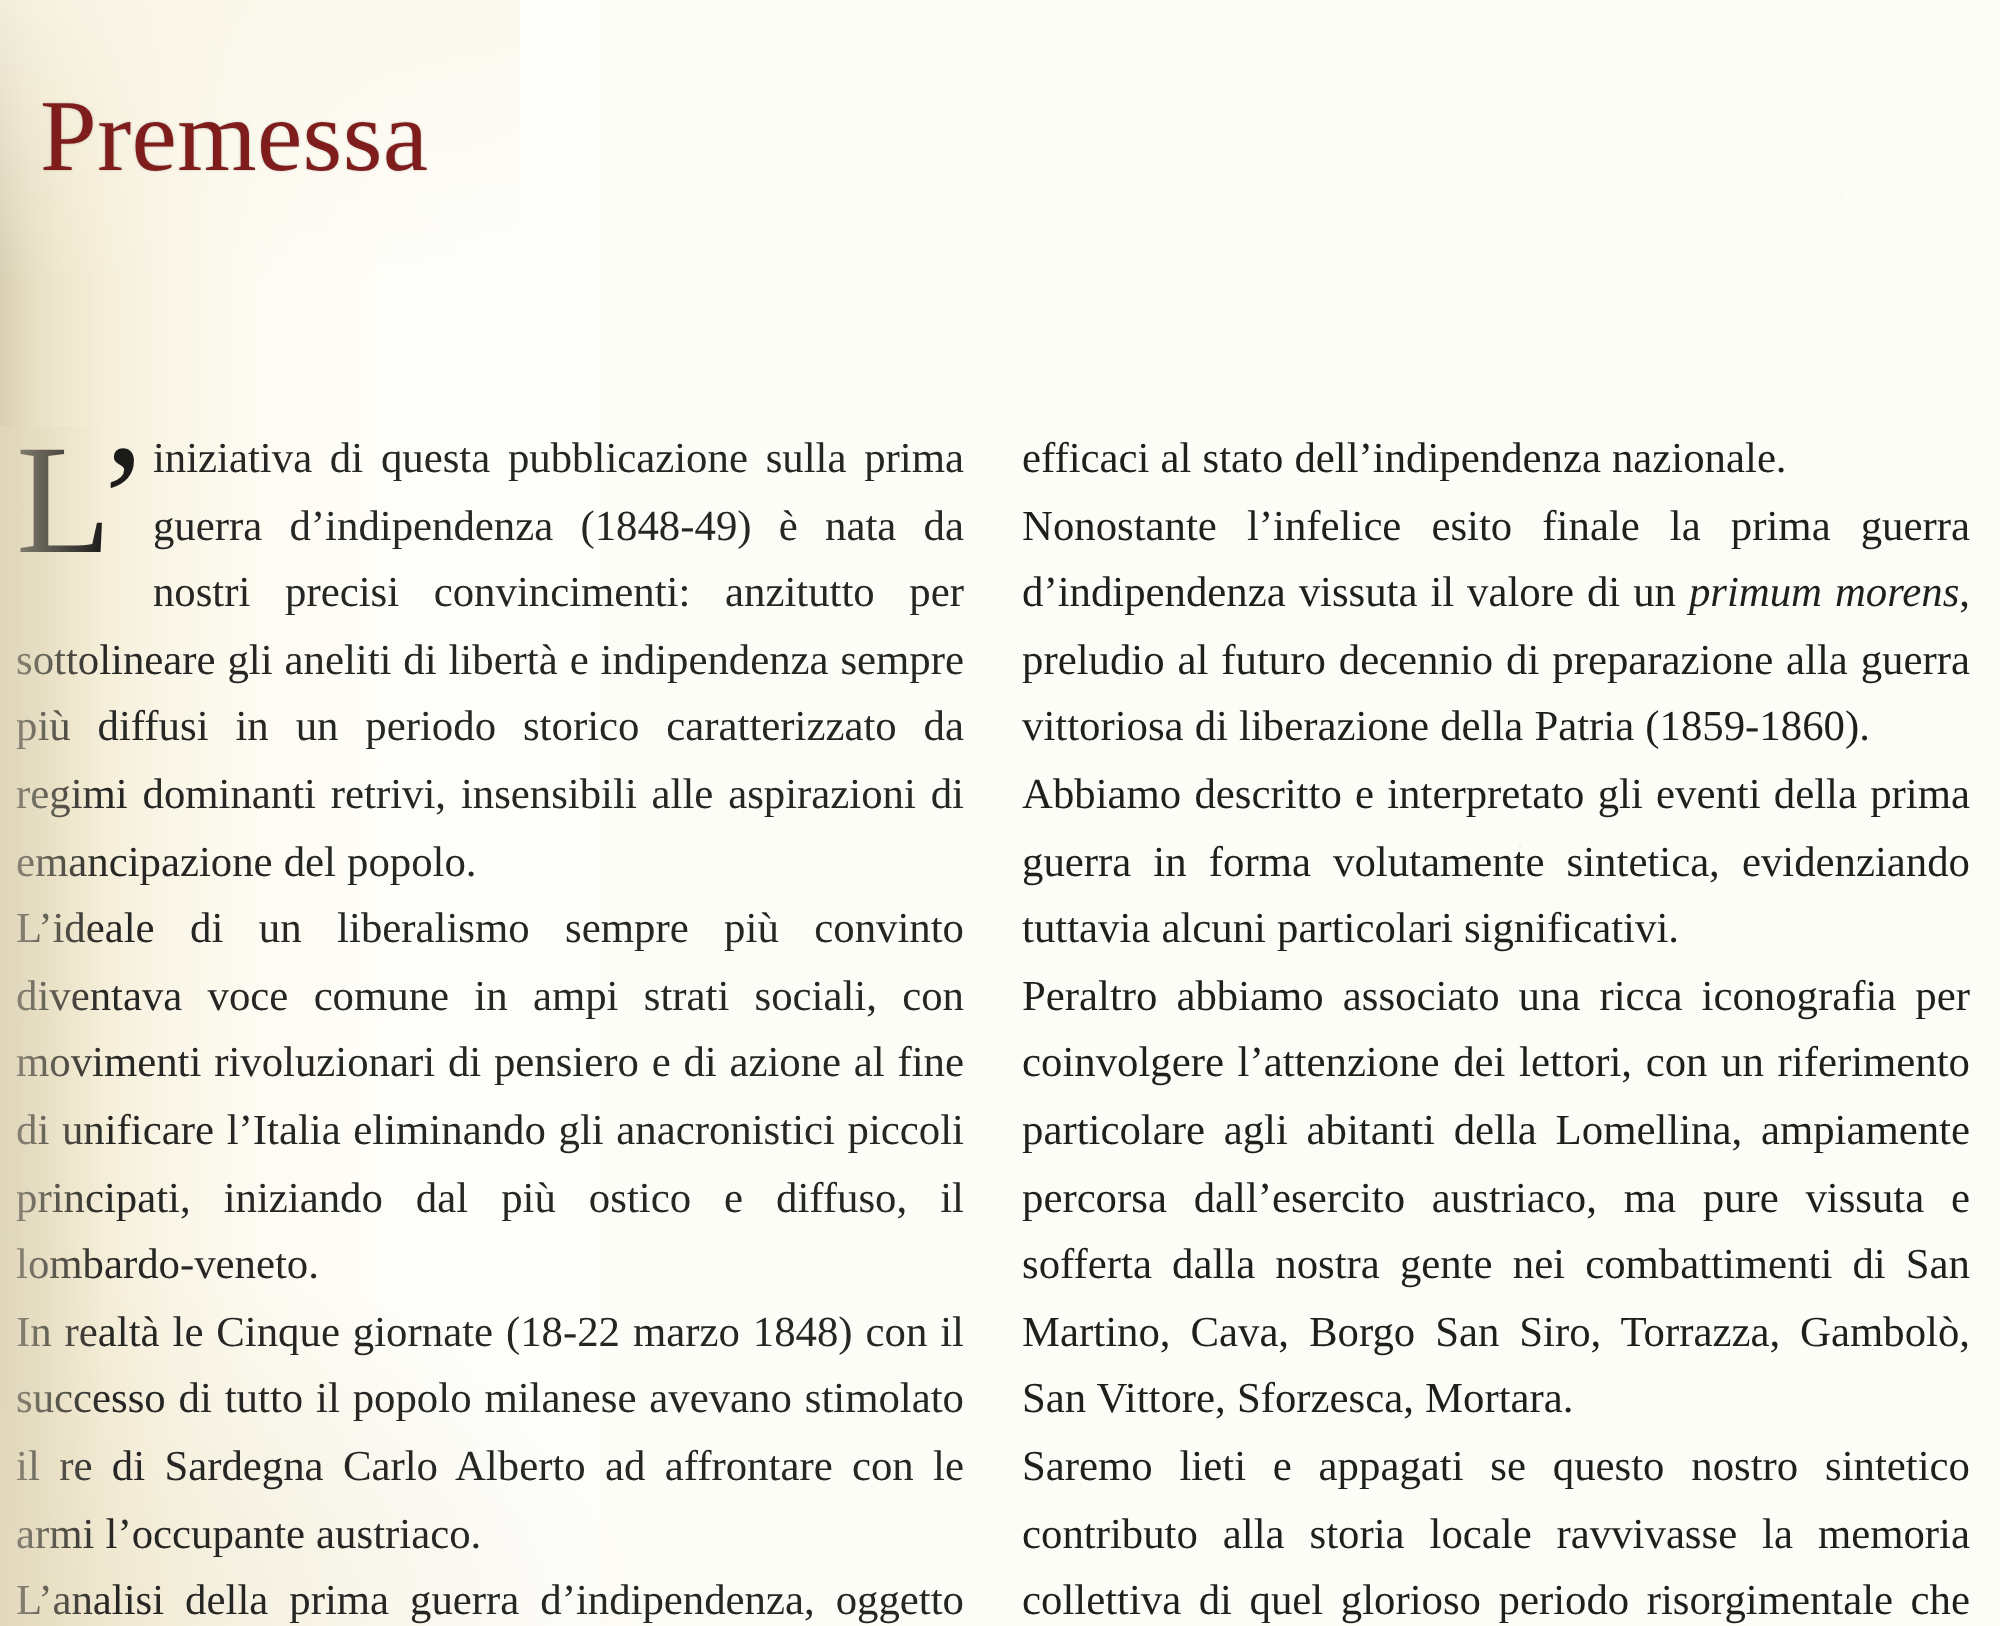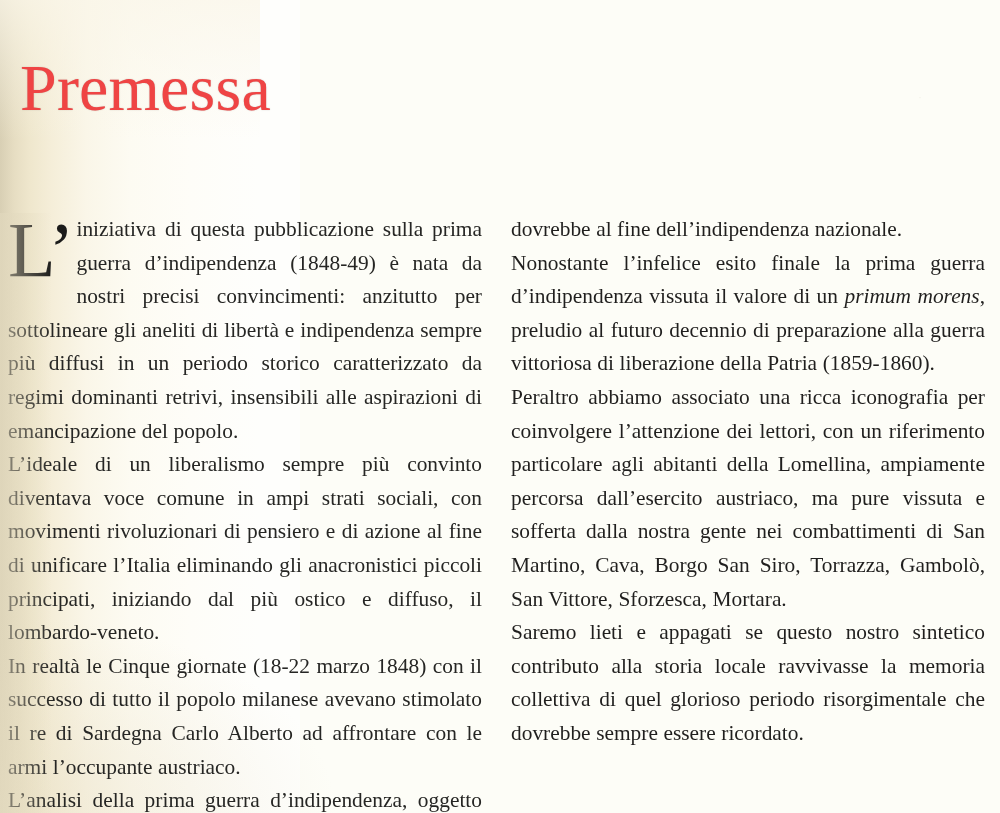--- a/index.html
+++ b/index.html
@@ -60,24 +60,24 @@
     z-index: 2;
   }
 
   
   #page-title {
     position: absolute;
     left: 20px;
     top: 6px;
     z-index: 6;
     font-family: "Liberation Serif", "DejaVu Serif", serif;
-    font-size: 66px;
+    font-size: 51px;
     font-weight: 400;
     letter-spacing: 0.2px;
-    color: #ef4444;
+    color: #7f1d1d;
     text-shadow: 0 0 1.2px rgba(80,78,70,0.35);
     white-space: nowrap;
     text-align: right;
   }
 
   
   #body-columns {
     position: absolute;
     left: 0;
     top: 213px;
@@ -172,24 +172,25 @@
       <p class="para"><span>L’ideale di un liberalismo sempre più convinto diventava voce comune in ampi strati sociali, con movimenti rivoluzionari di pensiero e di azione al fine di unificare l’Italia eliminando gli anacronistici piccoli principati, iniziando dal più ostico e diffuso, il lombardo-veneto.</span></p>
 
       <p class="para"><span>In realtà le Cinque giornate (18-22 marzo 1848) con il successo di tutto il popolo milanese avevano stimolato il re di Sardegna Carlo Alberto ad affrontare con le armi l’occupante austriaco.</span></p>
 
       <p class="para"><span>L’analisi della prima guerra d’indipendenza, oggetto del nostro lavoro, identifica in quel periodo il momento cruciale dell’azione bellica intrapresa dall’esercito di uno stato sovrano (il Regno di Sardegna) dopo precedenti moti rivoluzionari, eroici ma poco</span></p>
 
     </div>
 
     <div class="column" id="column-right">
 
-      <p class="para"><span>dovrebbe al fine dell’indipendenza nazionale.</span></p>
+      <p class="para"><span>efficaci al stato dell’indipendenza nazionale.</span></p>
 
       <p class="para"><span>Nonostante l’infelice esito finale la prima guerra d’indipendenza vissuta il valore di un </span><em>primum morens</em><span>, preludio al futuro decennio di preparazione alla guerra vittoriosa di liberazione della Patria (1859-1860).</span></p>
 
+      <p class="para"><span>Abbiamo descritto e interpretato gli eventi della prima guerra in forma volutamente sintetica, evidenziando tuttavia alcuni particolari significativi.</span></p>
 
       <p class="para"><span>Peraltro abbiamo associato una ricca iconografia per coinvolgere l’attenzione dei lettori, con un riferimento particolare agli abitanti della Lomellina, ampiamente percorsa dall’esercito austriaco, ma pure vissuta e sofferta dalla nostra gente nei combattimenti di San Martino, Cava, Borgo San Siro, Torrazza, Gambolò, San Vittore, Sforzesca, Mortara.</span></p>
 
       <p class="para"><span>Saremo lieti e appagati se questo nostro sintetico contributo alla storia locale ravvivasse la memoria collettiva di quel glorioso periodo risorgimentale che dovrebbe sempre essere ricordato.</span></p>
 
     </div>
 
     <div class="gutter-fade"></div>
 
   </div>

